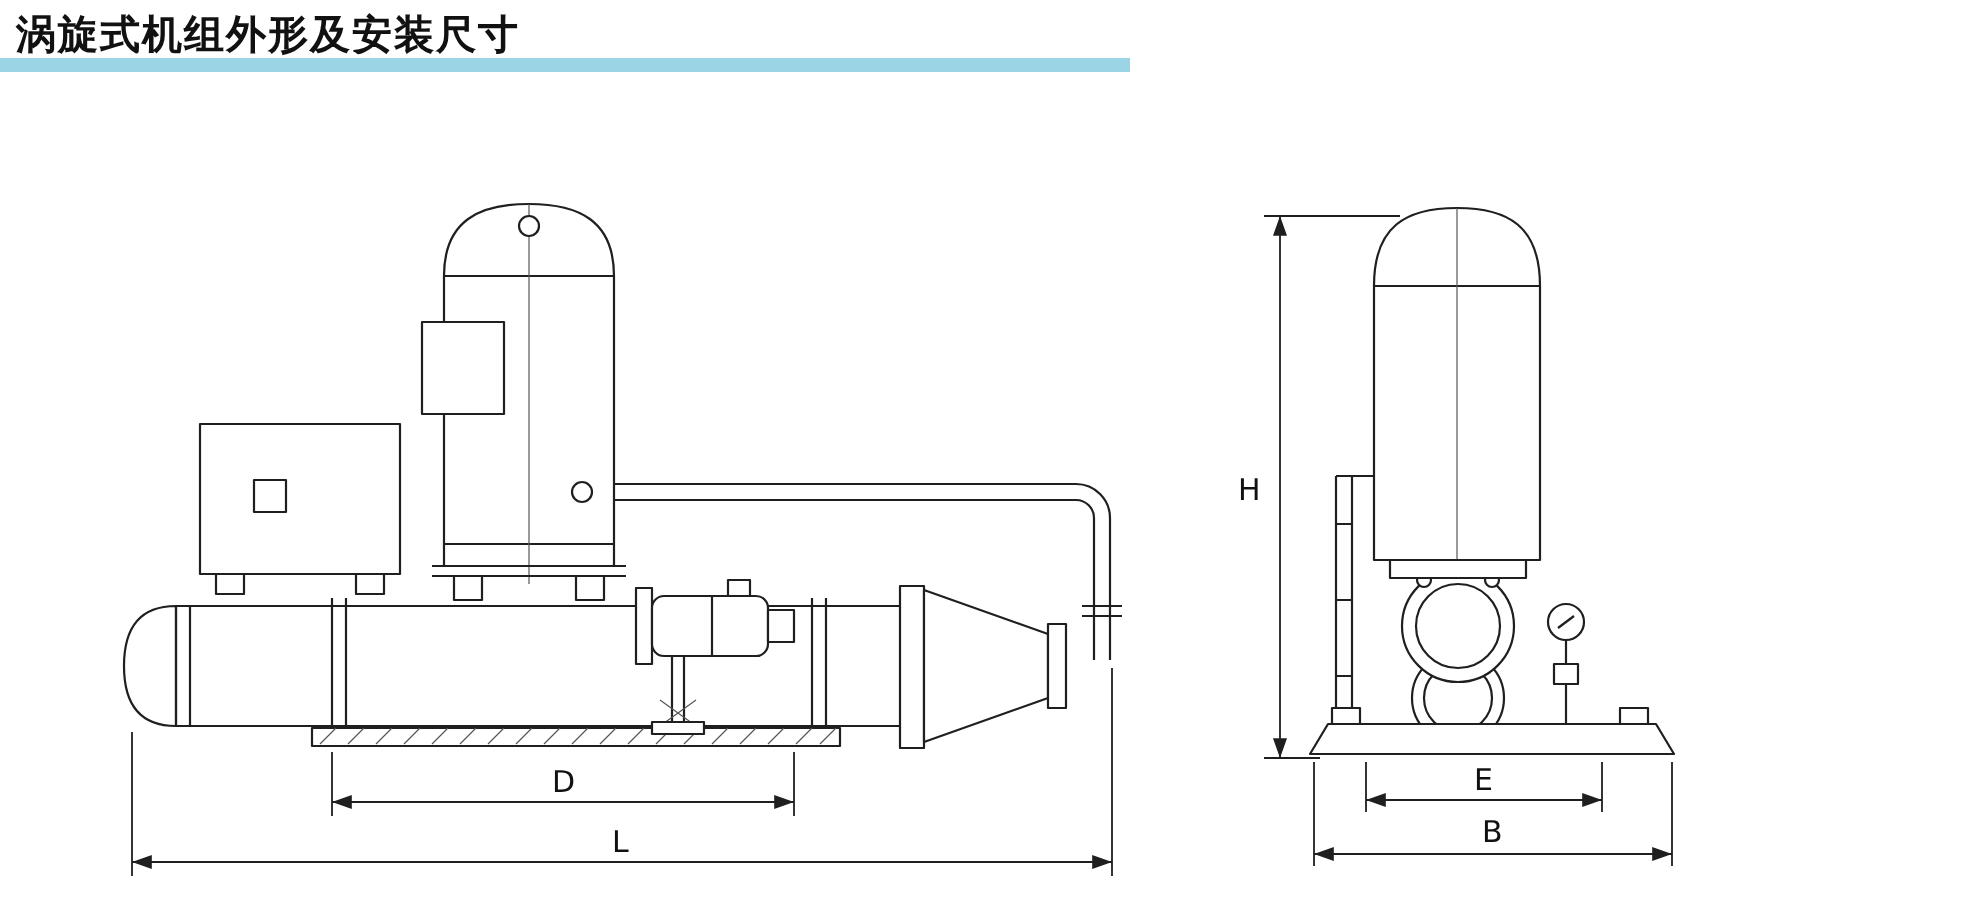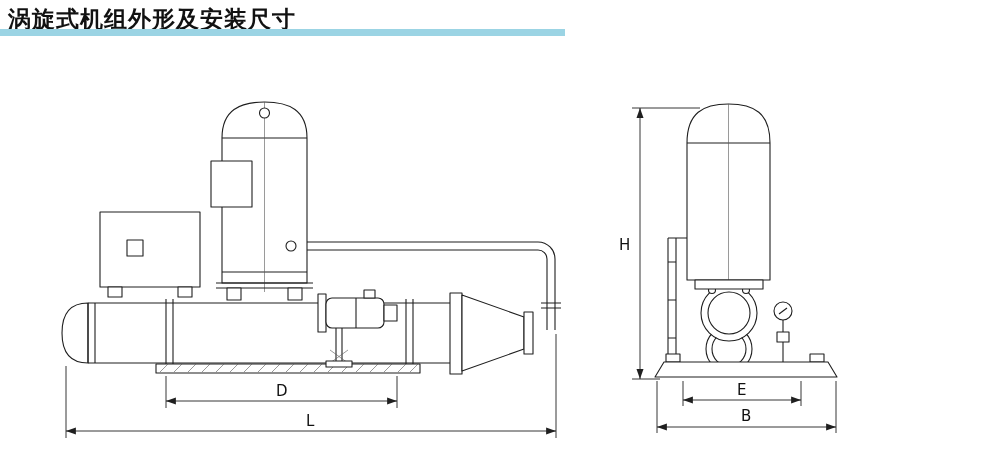--- a/index.html
+++ b/index.html
@@ -5,21 +5,21 @@
   html,body { margin:0; padding:0; background:#ffffff; }
   .canvas {
     position:relative;
     width:981px; height:455px;
     background:#ffffff;
     font-family:"DejaVu Sans","Liberation Sans",sans-serif;
     overflow:hidden;
   }
   .page-title {
     position:absolute; left:8px; top:4px; margin:0;
-    font-size:23px; font-weight:bold; color:#111;
+    font-size:20px; font-weight:bold; color:#111;
     letter-spacing:1px;
     font-family:"DejaVu Sans","Liberation Sans",sans-serif;
   }
   svg { position:absolute; left:0; top:0; }
   .lw  { stroke:#1f1f1f; fill:none; stroke-width:1.1; stroke-linejoin:round; }
   .fw  { stroke:#1f1f1f; fill:#ffffff; stroke-width:1.1; stroke-linejoin:round; }
   .thin{ stroke:#555555; fill:none; stroke-width:0.6; }
   .dim { stroke:#1f1f1f; fill:none; stroke-width:0.9; }
   .dimlabel { font:15px "DejaVu Sans","Liberation Sans",sans-serif; fill:#111; }
 </style>

